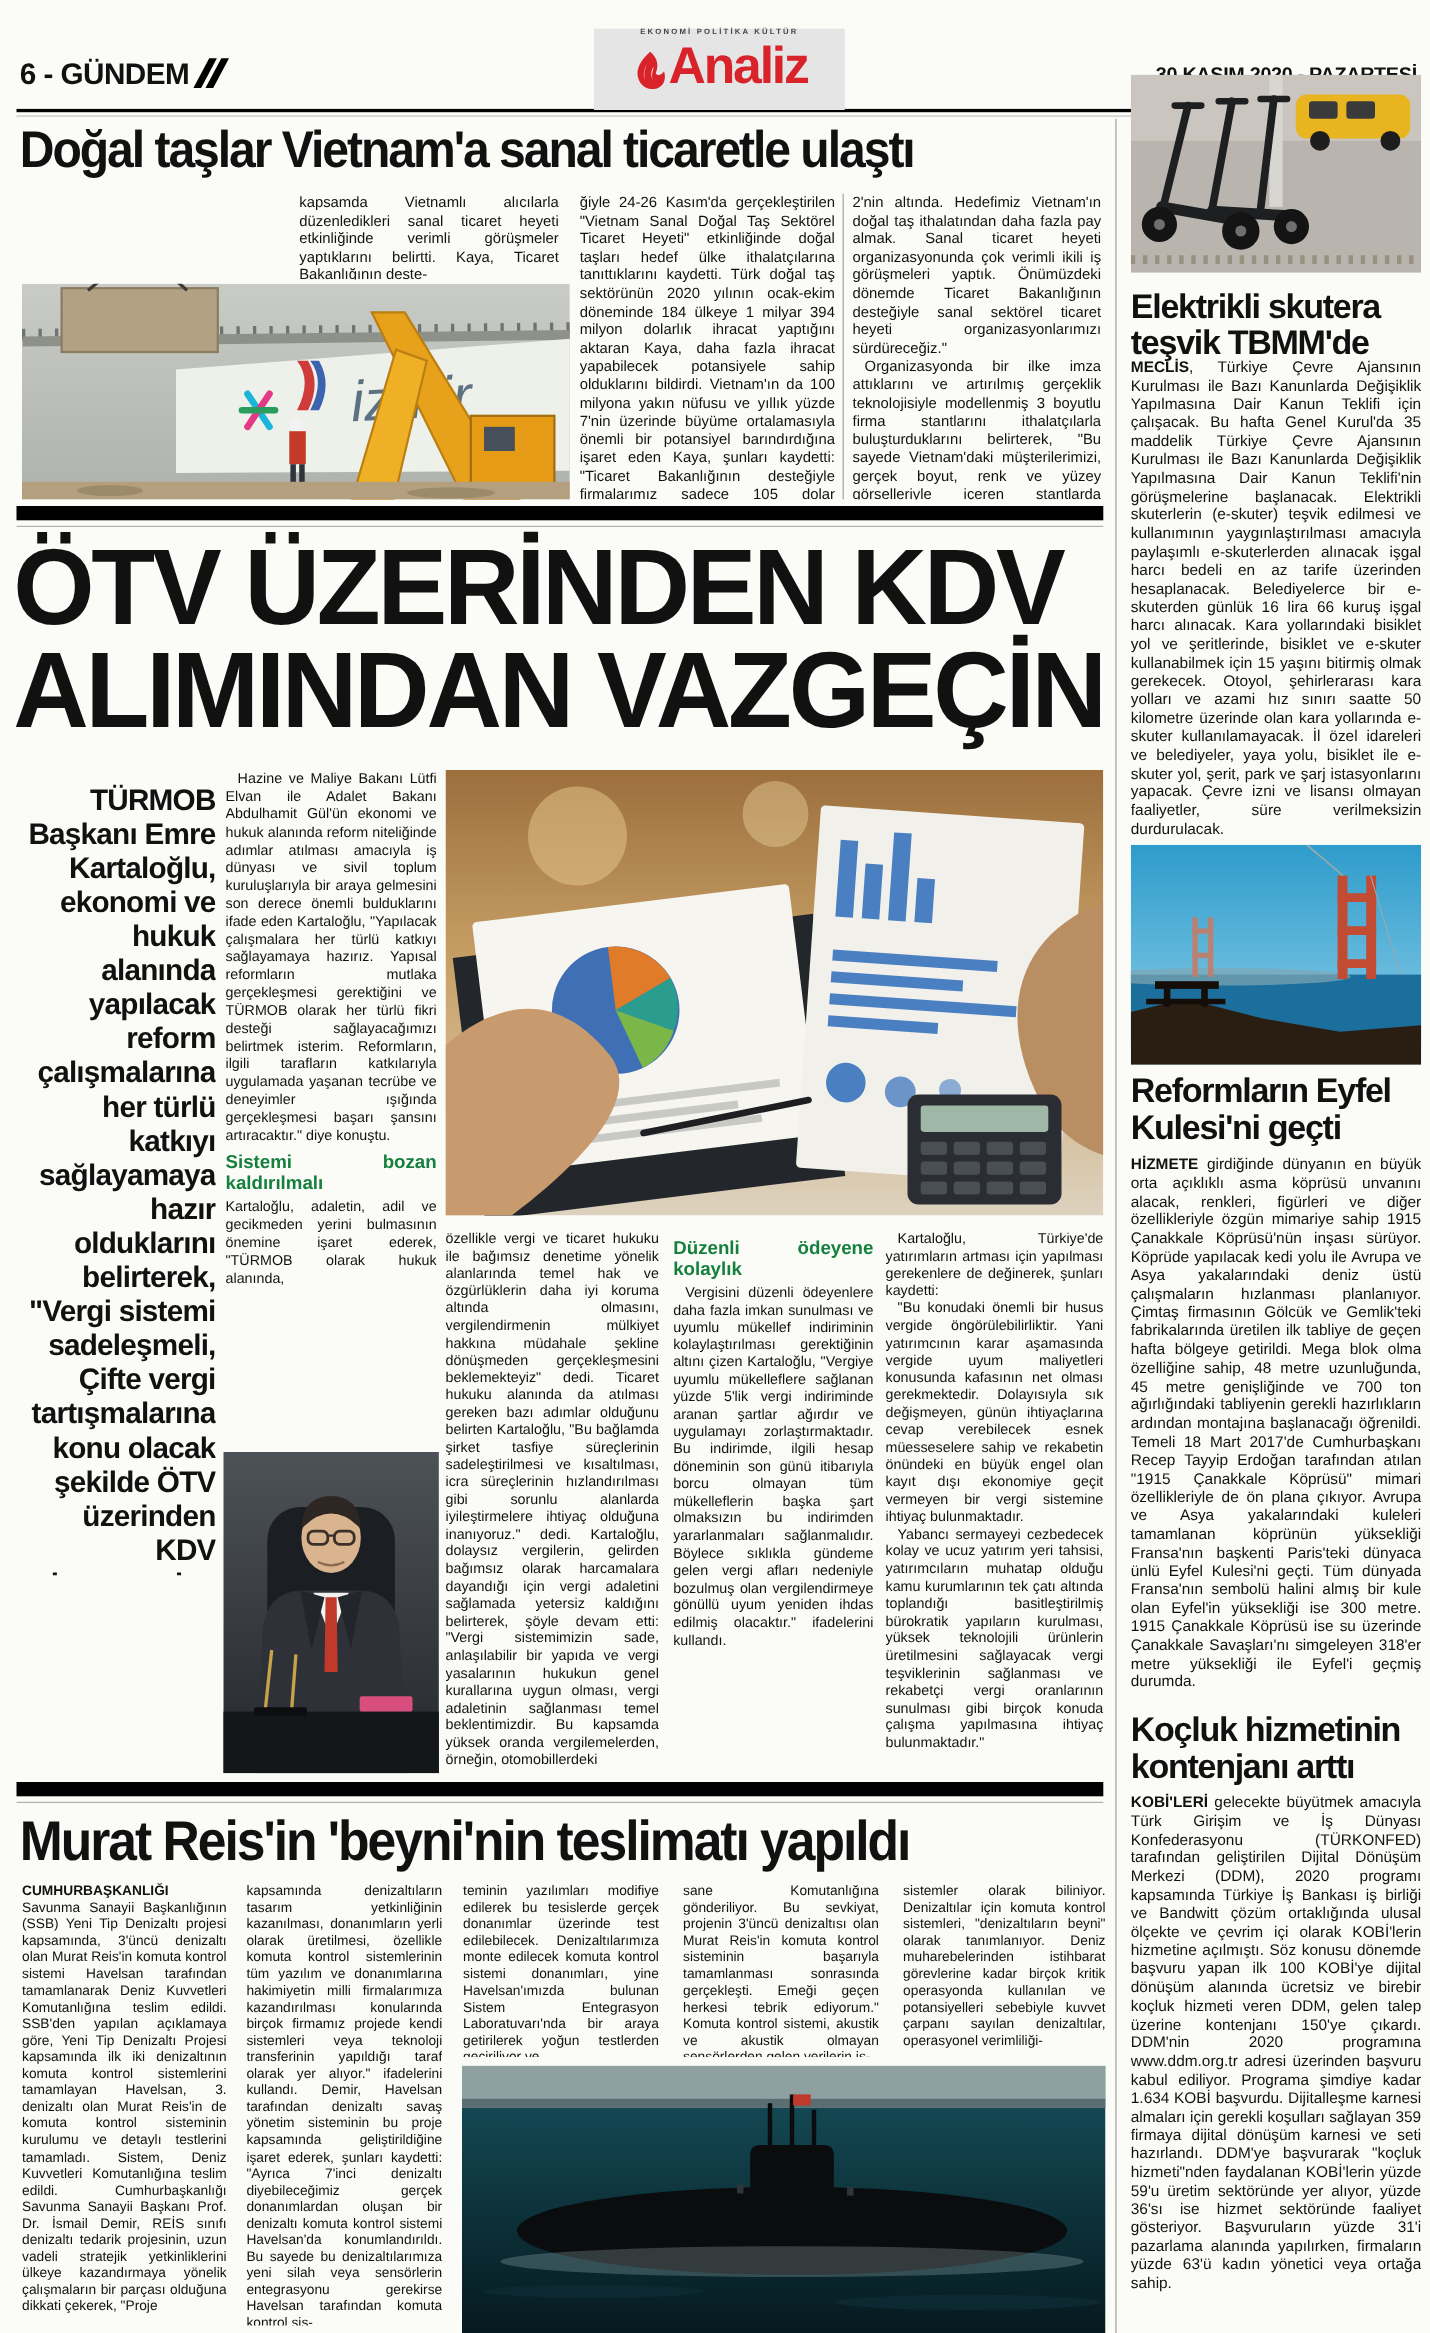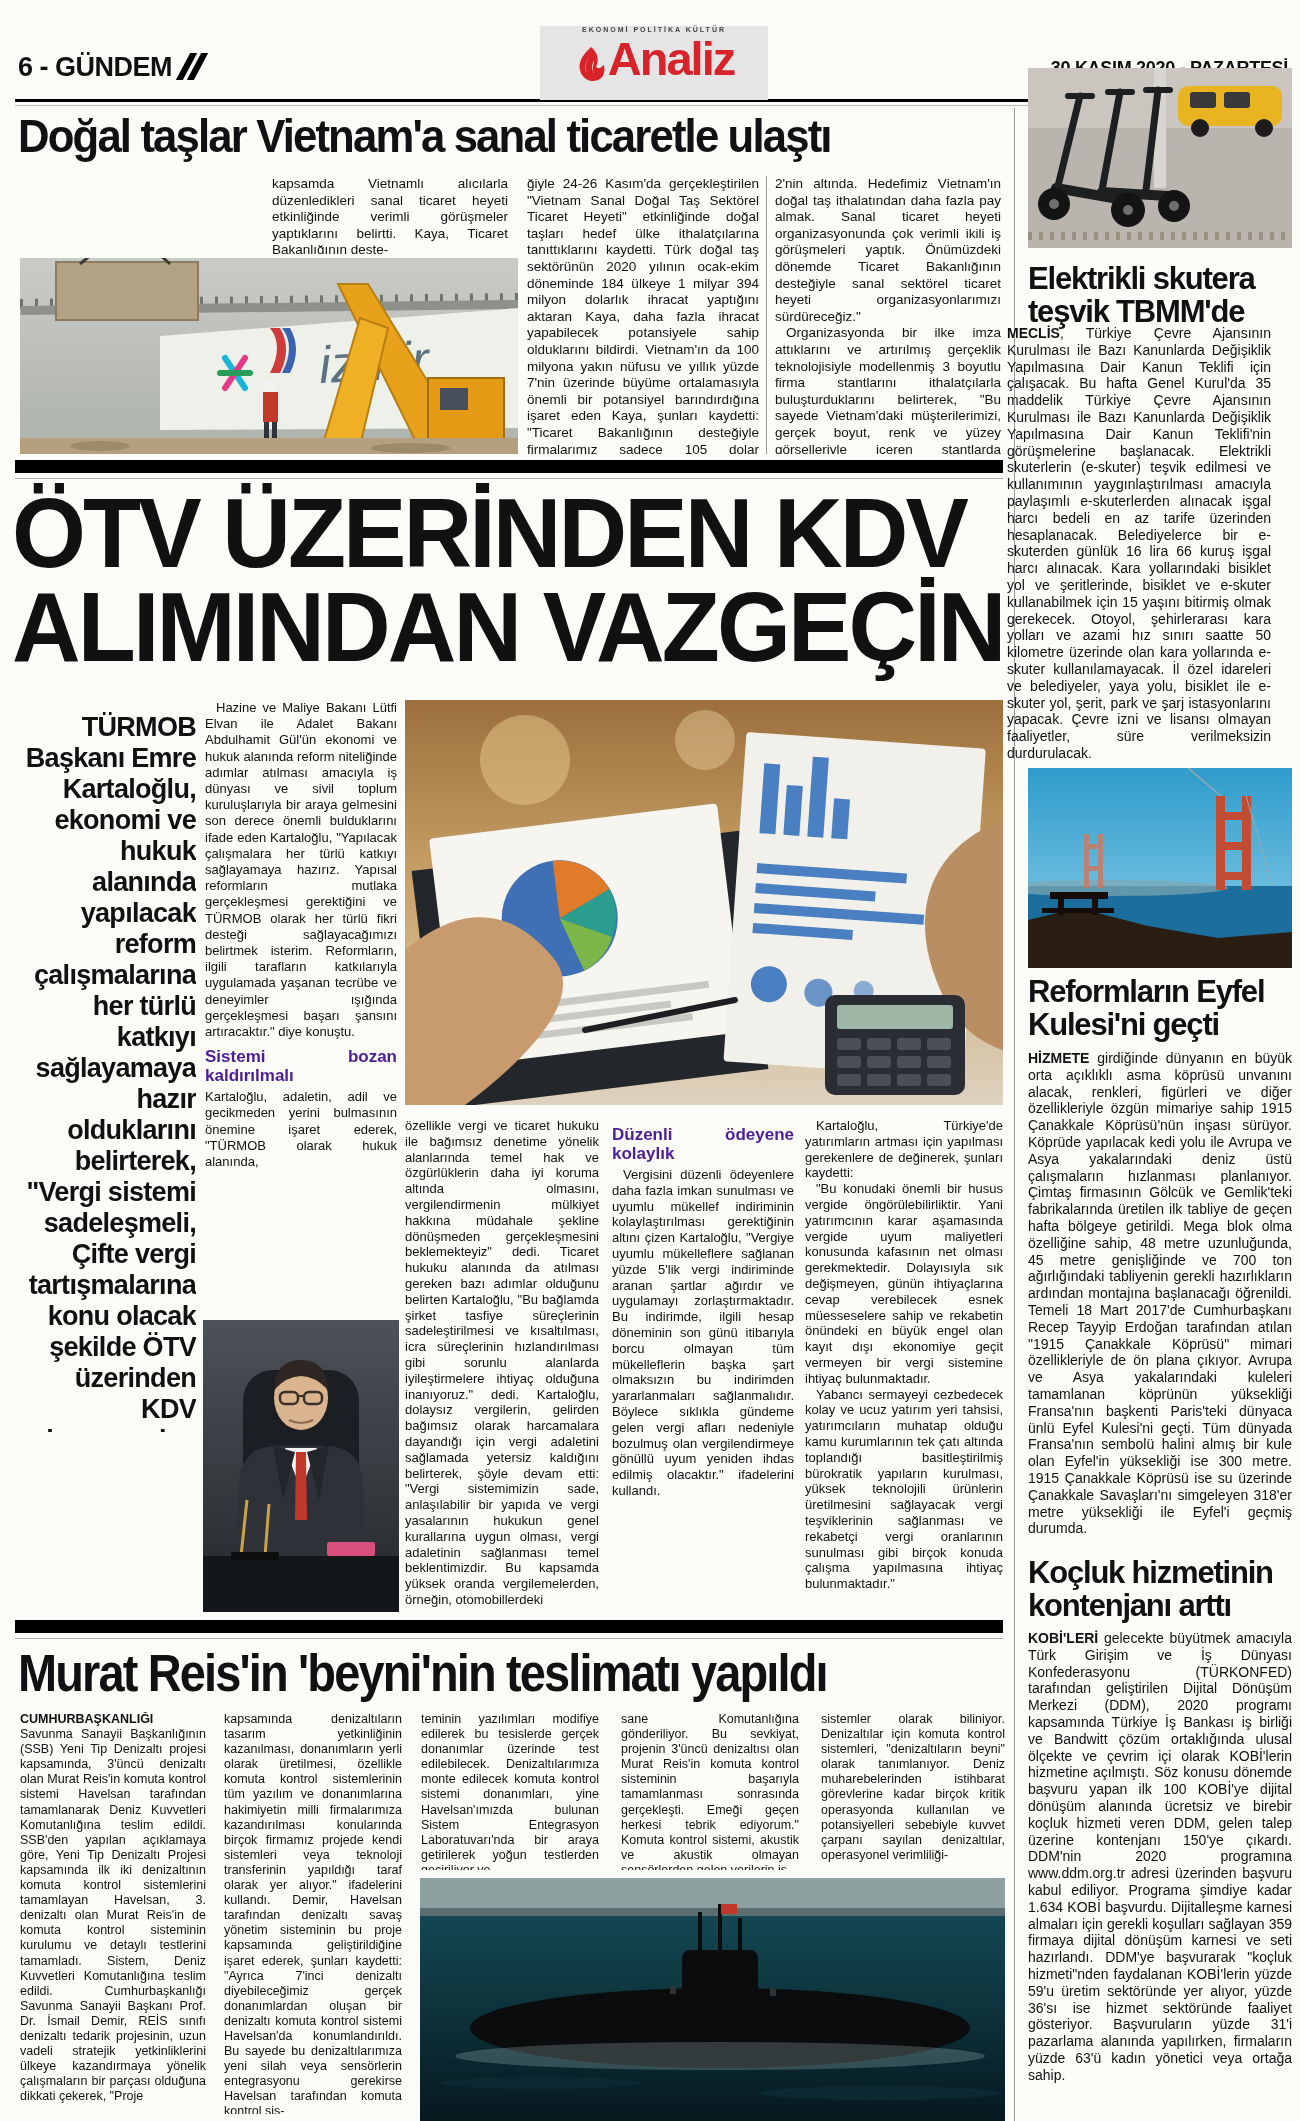--- a/index.html
+++ b/index.html
@@ -19,21 +19,21 @@
   
   .just{text-align:justify;}
   .lead{font-weight:700;}
   .body-sm{font-size:13px;line-height:15.8px;}
   .body-top{font-size:13.5px;line-height:16.6px;}
   .rail-body{font-size:14px;line-height:16.8px;}
   .murat-body{font-size:12.5px;line-height:15.1px;}
   p{margin:0;}
   p.ind{text-indent:11px;}
   .clip{overflow:hidden;}
-  .subhead{color:#4c1d95;font-weight:700;font-size:17px;line-height:19px;margin:7px 0 4px 0;}
+  .subhead{color:#15803d;font-weight:700;font-size:17px;line-height:19px;margin:7px 0 4px 0;}
   .dropcap::first-letter{float:left;font-size:56px;line-height:44px;padding:2px 4px 0 0;font-weight:700;}
   
   #top-headline{left:18px;top:108px;width:985px;font-size:47px;font-weight:700;letter-spacing:-2px;
                 transform:scaleX(.93);transform-origin:left top;white-space:nowrap;}
   #top-c1{left:20px;top:176px;width:232px;height:78px;}
   #top-c2{left:272px;top:176px;width:236px;height:78px;}
   #crane-photo{left:20px;top:258px;width:498px;height:196px;}
   #top-c3{left:527px;top:176px;width:232px;height:278px;}
   #top-divider{left:766px;top:176px;width:1px;height:278px;background:#999;}
   #top-c4{left:775px;top:176px;width:226px;height:278px;}
@@ -59,21 +59,21 @@
   #mu-c2{left:224px;top:1712px;width:178px;height:402px;}
   #mu-c3{left:421px;top:1712px;width:178px;height:158px;}
   #mu-c4{left:621px;top:1712px;width:178px;height:158px;}
   #mu-c5{left:821px;top:1712px;width:184px;height:158px;}
   #sub-photo{left:420px;top:1878px;width:585px;height:243px;}
   
   #rail-divider{left:1014px;top:108px;width:1px;height:2013px;background:#999;}
   #scooter-photo{left:1028px;top:68px;width:264px;height:180px;}
   .rail-h{left:1028px;width:266px;font-size:31px;line-height:33px;font-weight:700;letter-spacing:-1.2px;}
   #scooter-h{top:262px;}
-  #scooter-b{left:1007px;top:325px;width:264px;height:438px;}
+  #scooter-b{left:1028px;top:325px;width:264px;height:438px;}
   #bridge-photo{left:1028px;top:768px;width:264px;height:200px;}
   #eyfel-h{top:975px;}
   #eyfel-b{left:1028px;top:1050px;width:264px;height:496px;}
   #kocluk-h{top:1556px;}
   #kocluk-b{left:1028px;top:1630px;width:264px;height:491px;}
 </style>
 </head>
 <body>
 
 <div id="page">

